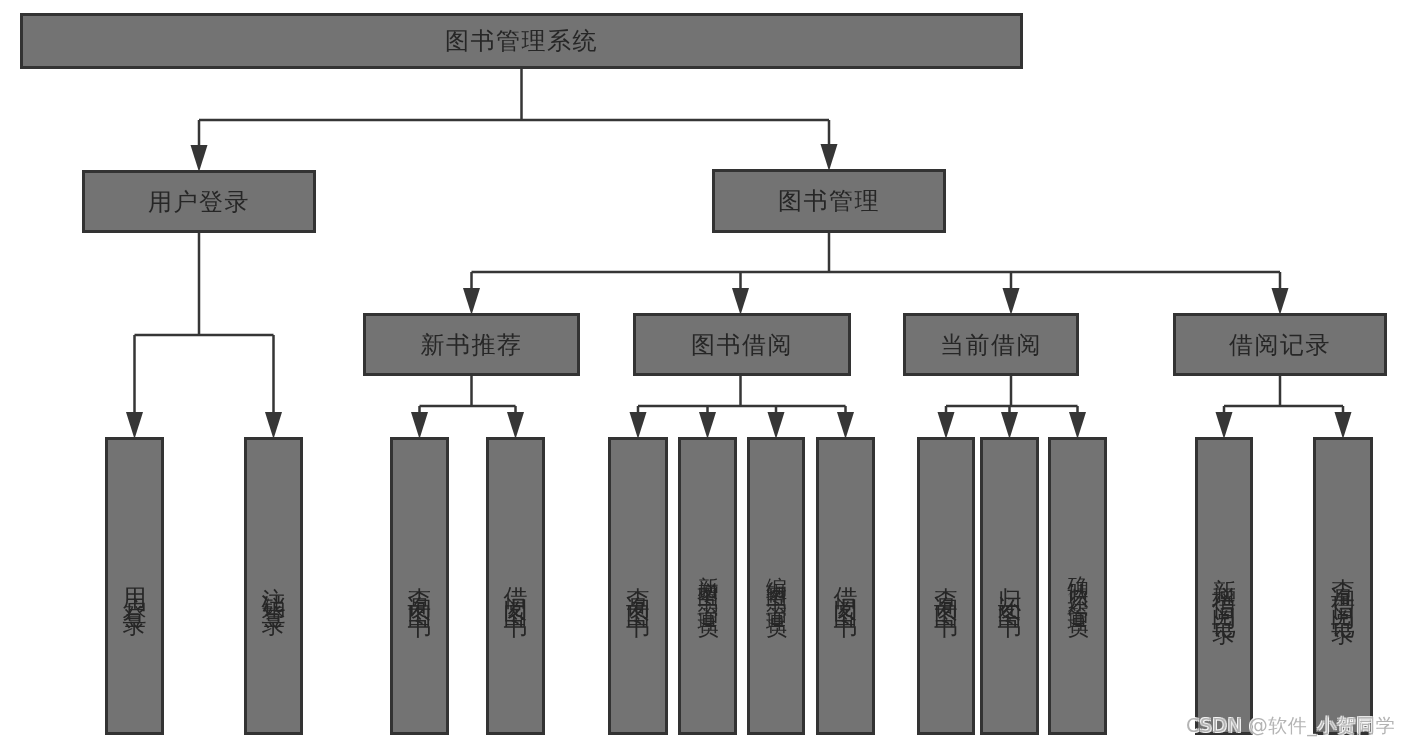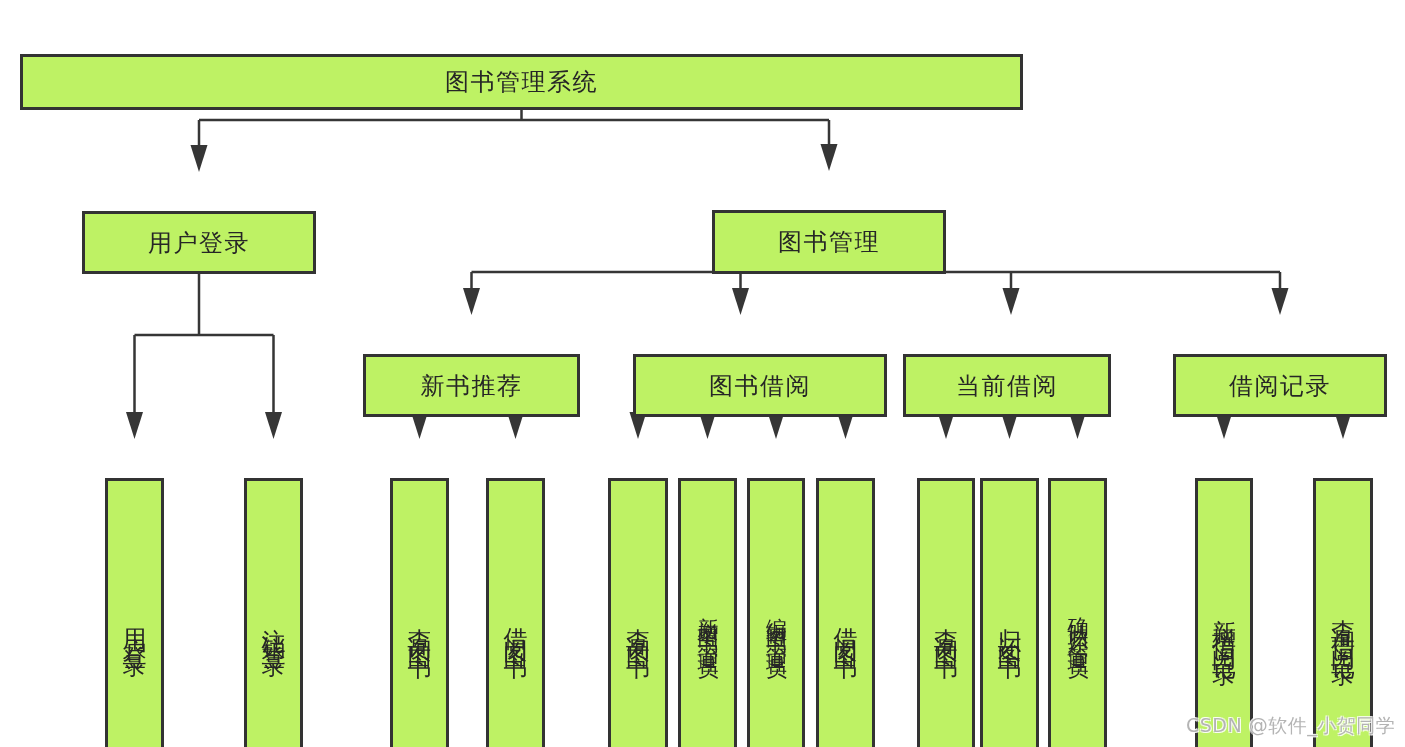--- a/index.html
+++ b/index.html
@@ -5,25 +5,24 @@
   :root{
     --line:#363636; --border:#333333; --text:#262626; --wm:#b4b4b4; --bg:#ffffff;
   }
   html,body{margin:0;padding:0;background:var(--bg);}
   #canvas{
     position:relative;width:1405px;height:747px;background:var(--bg);
     overflow:hidden;font-family:"DejaVu Sans","Liberation Sans",sans-serif;
   }
   #connectors{position:absolute;left:0;top:0;width:1405px;height:747px;pointer-events:none;}
   .node{
-    position:absolute;box-sizing:border-box;background:#bef264;
+    position:absolute;box-sizing:border-box;background:#737373;
     border:3px solid var(--border);
     display:flex;align-items:center;justify-content:center;
     color:var(--text);
-    margin-top:41px;
   }
   .node.h .lbl{
     font-size:24px;letter-spacing:1.5px;white-space:nowrap;line-height:1;
   }
   .node.v .lbl{
     writing-mode:vertical-rl;text-orientation:mixed;line-height:1;
     white-space:nowrap;
   }
   #watermark{
     position:absolute;left:1186px;top:713px;z-index:6;
@@ -65,24 +64,24 @@
     </div>
     <div class="node h" style="left: 82px; top: 170px; width: 234px; height: 63px;">
       <span class="lbl">用户登录</span>
     </div>
     <div class="node h" style="left: 363px; top: 313px; width: 217px; height: 63px;">
       <span class="lbl">新书推荐</span>
     </div>
     <div class="node h" style="left: 712px; top: 169px; width: 234px; height: 64px;">
       <span class="lbl">图书管理</span>
     </div>
-    <div class="node h" style="left: 633px; top: 313px; width: 254px; height: 63px;">
+    <div class="node h" style="left: 633px; top: 313px; width: 218px; height: 63px;">
       <span class="lbl">图书借阅</span>
     </div>
-    <div class="node h" style="left: 903px; top: 313px; width: 208px; height: 63px;">
+    <div class="node h" style="left: 903px; top: 313px; width: 176px; height: 63px;">
       <span class="lbl">当前借阅</span>
     </div>
     <div class="node h" style="left: 1173px; top: 313px; width: 214px; height: 63px;">
       <span class="lbl">借阅记录</span>
     </div>
     <div class="node v" style="left: 105px; top: 437px; width: 59px; height: 298px;">
       <span class="lbl" style="font-size: 24px; letter-spacing: 9px;">用户登录</span>
     </div>
     <div class="node v" style="left: 244px; top: 437px; width: 59px; height: 298px;">
       <span class="lbl" style="font-size: 24px; letter-spacing: 9px;">注销登录</span>

